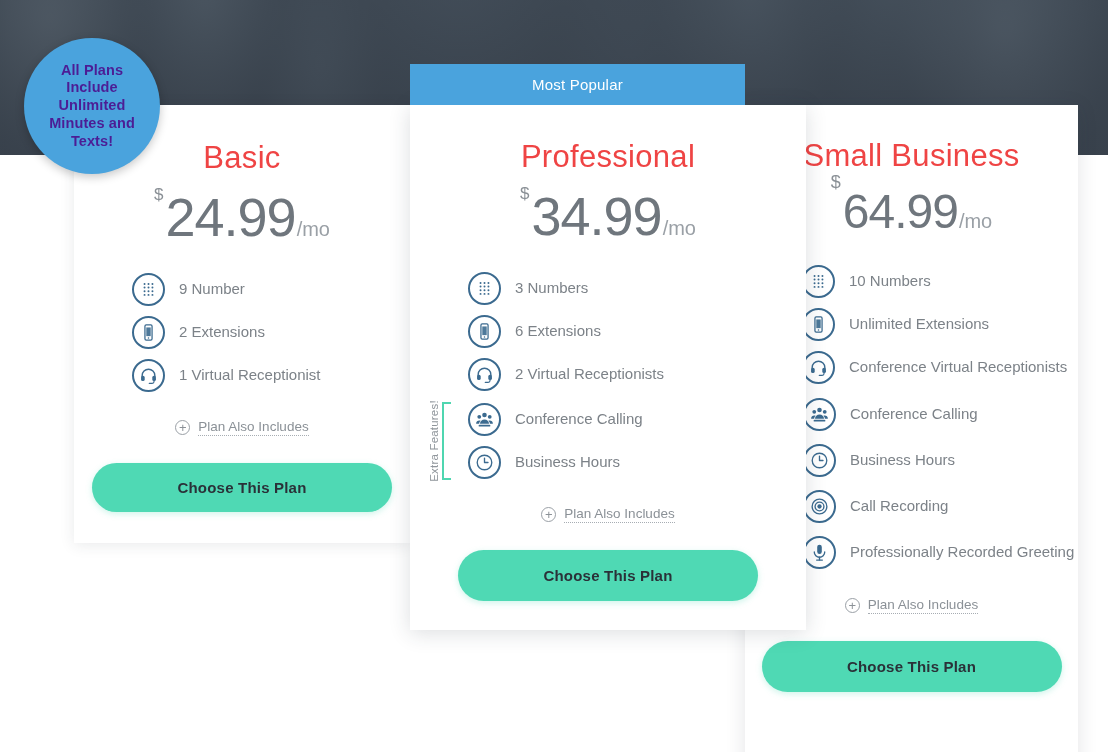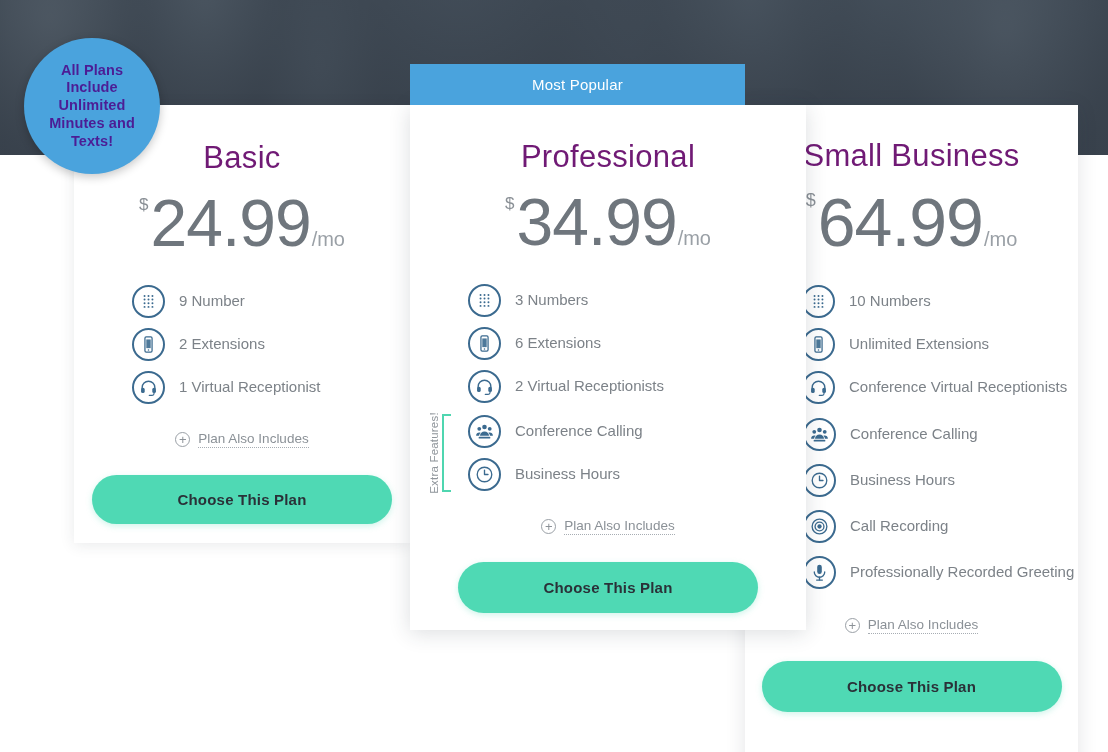--- a/index.html
+++ b/index.html
@@ -73,35 +73,35 @@
 
   .popular-banner {
     position: absolute; left: 410px; top: 64px; width: 335px; height: 41px;
     background: #4aa3dd; color: #fff;
     display: flex; align-items: center; justify-content: center;
     font-size: 15px; letter-spacing: .2px;
     z-index: 25;
   }
 
   .plan-name {
-    text-align: center; color: #701a75; font-weight: 300;
+    text-align: center; color: #ef4444; font-weight: 300;
     font-size: 31px; letter-spacing: .3px;
   }
   #card-basic .plan-name { margin-top: 35px; }
   #card-pro   .plan-name { margin-top: 34px; }
   #card-small .plan-name { margin-top: 33px; }
 
   .price-row {
     display: flex; align-items: baseline; justify-content: center;
     color: #7b8086; font-weight: 300;
     margin-top: 14px;
   }
   .price-cur { font-size: 17px; position: relative; top: -36px; margin-right: 2px; color:#8a9096; }
-  .price-main { font-size: 66px; line-height: 1; letter-spacing: -1px; color:#6f767d; font-weight: 300; }
-  #card-small .price-main { font-size: 68px; }
+  .price-main { font-size: 54px; line-height: 1; letter-spacing: -1px; color:#6f767d; font-weight: 300; }
+  #card-small .price-main { font-size: 48px; }
   #card-small .price-cur  { top: -40px; font-size: 18px; }
   .price-per { font-size: 20px; color: #9aa0a6; margin-left: 1px; font-weight: 300; }
 
   
   .features { margin-top: 24px; position: relative; }
   #card-basic .features { padding-left: 58px; }
   #card-pro   .features { padding-left: 58px; }
   #card-small .features { padding-left: 57px; }
 
   .feature {

